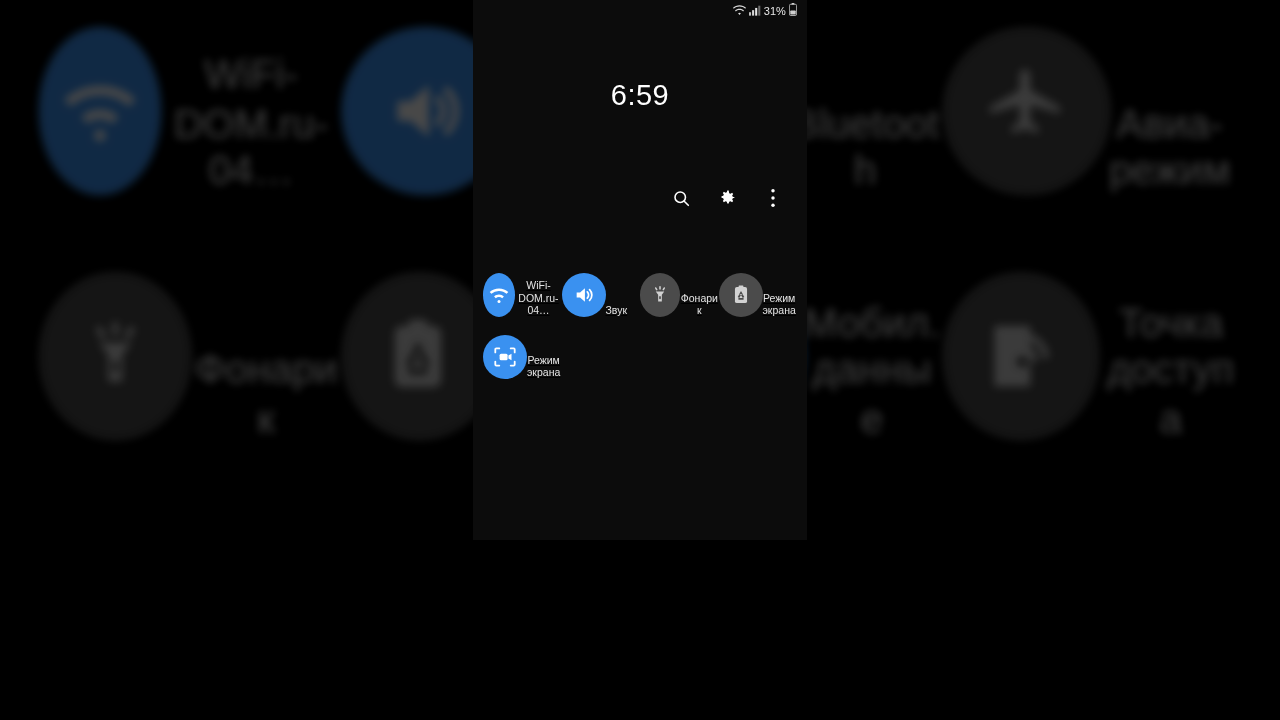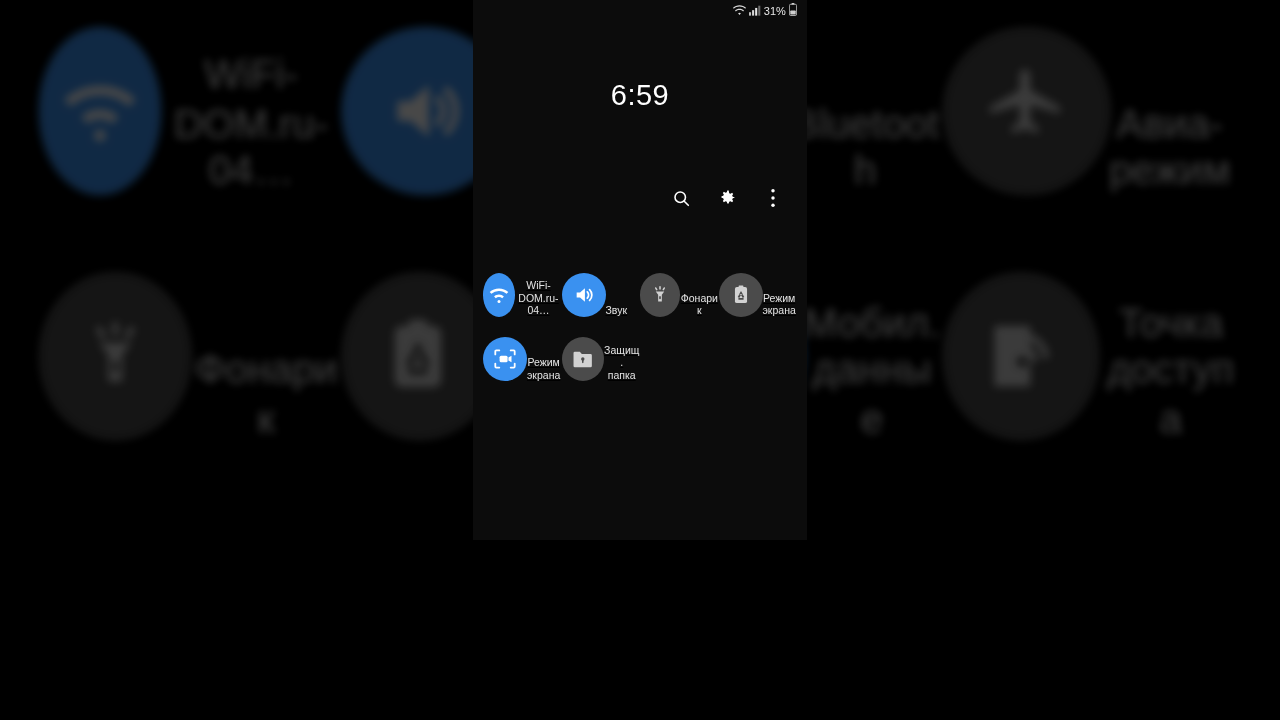--- a/index.html
+++ b/index.html
@@ -346,33 +346,20 @@
                 <path d="M2.3 15.6v3a1 1 0 0 0 1 1h3"></path>
                 <path d="M21.7 15.6v3a1 1 0 0 1-1 1h-3"></path>
               </g>
               <rect x="6.6" y="7.7" width="8" height="6.6" rx="1.5" fill="#ffffff"></rect>
               <path d="M15.4 9.6l3.1-1.9v6.6l-3.1-1.9z" fill="#ffffff"></path>
             </svg>
           </div>
           <div class="tile-label">
             <div>Режим</div>
             <div>экрана</div>
-          </div>
-        </div>
-        <div class="tile">
-          <div class="tile-circle">
-            <svg width="23" height="21" viewBox="0 0 24 22">
-              <path d="M2.6 4.2a1.4 1.4 0 0 1 1.4-1.4h5.2l2.1 2.4h9.1a1.4 1.4 0 0 1 1.4 1.4v11.2a1.4 1.4 0 0 1-1.4 1.4H4a1.4 1.4 0 0 1-1.4-1.4z" fill="#d2d2d2"></path>
-              <circle cx="12.3" cy="10.4" r="1.8" fill="#4b4b4b"></circle>
-              <rect x="11.5" y="11.0" width="1.6" height="3.8" rx="0.8" fill="#4b4b4b"></rect>
-            </svg>
-          </div>
-          <div class="tile-label">
-            <div>Защищ.</div>
-            <div>папка</div>
           </div>
         </div>
       </div>
 
     <div class="dots" id="pager-dots">
         <div class="dot active"></div>
         <div class="dot inactive"></div>
         <div class="dot inactive"></div>
       </div>
 

